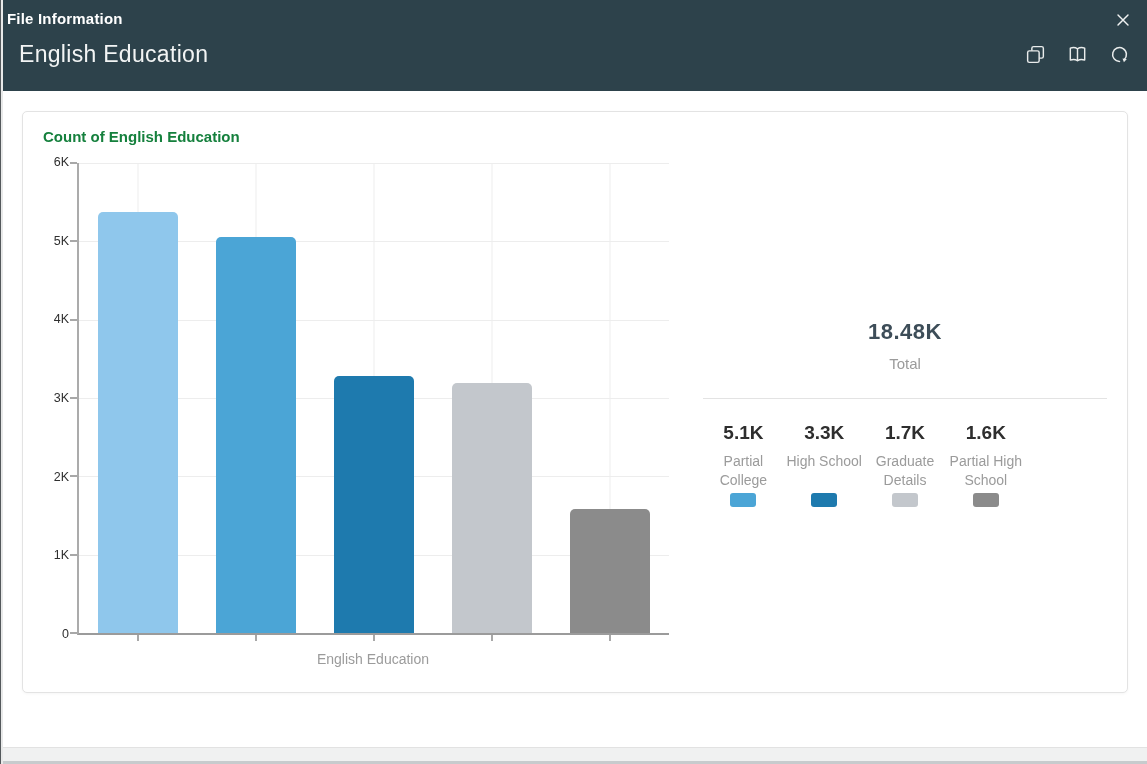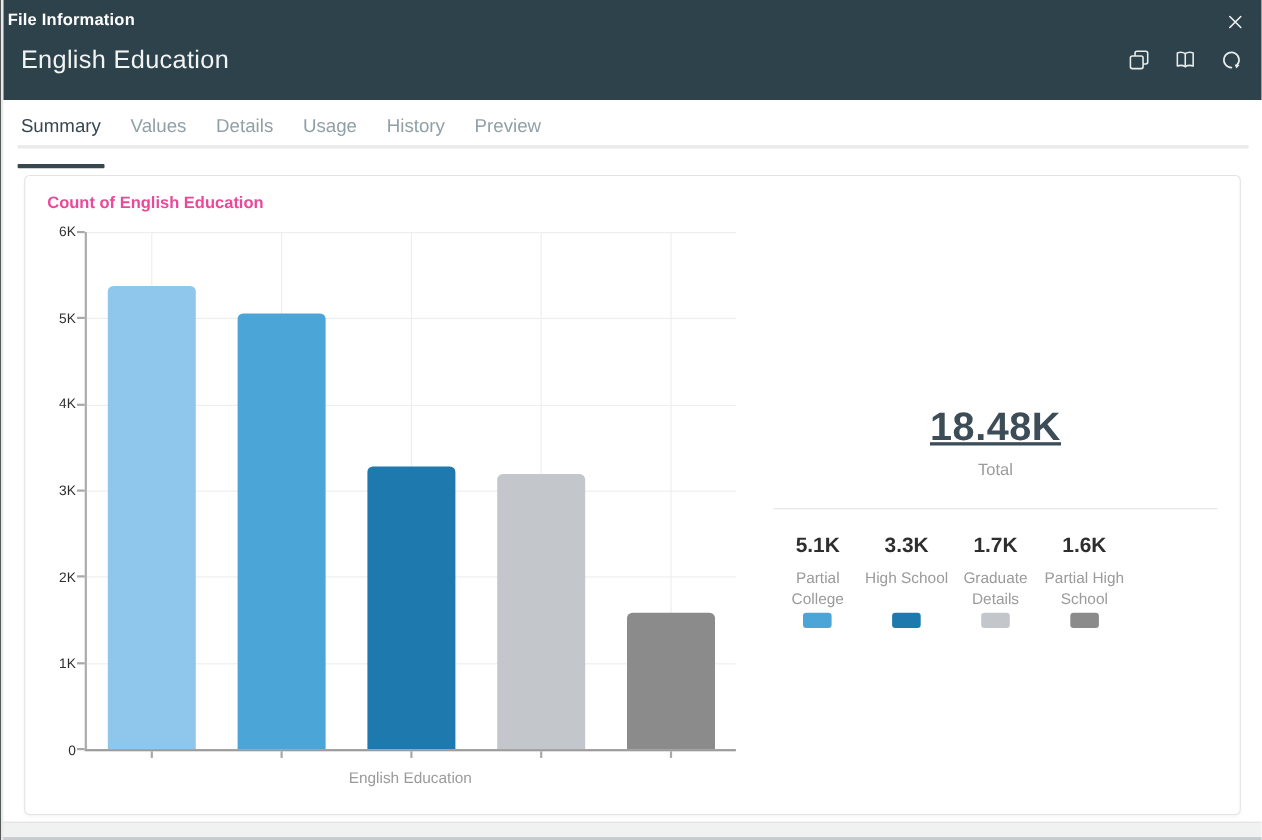--- a/index.html
+++ b/index.html
@@ -39,42 +39,42 @@
     content:""; position:absolute; left:-3px; right:-3px; bottom:-14px; height:4px;
     background:#37474f; z-index:2; border-radius:1px;
   }
 
   
   .card {
     margin:20px 19px 0 19px; height:582px; background:#fff;
     border:1px solid #e3e3e3; border-radius:5px; padding:16px 20px;
     box-shadow:0 1px 3px rgba(0,0,0,0.04); overflow:hidden;
   }
-  .chart-title { font-size:15px; font-weight:bold; color:#ec4899; }
+  .chart-title { font-size:15px; font-weight:bold; color:#15803d; }
   .card-body { display:flex; margin-top:18px; }
 
   
   .chart-block { width:640px; }
   .plot-row { display:flex; }
   .yaxis { position:relative; width:34px; height:472px; }
   .ylab { position:absolute; right:8px; transform:translateY(-55%); font-size:12.5px; color:#2f2f2f; }
   .plot {
     position:relative; width:592px; height:472px;
     border-left:2px solid #ababab; border-bottom:2px solid #9b9b9b;
   }
   .hgrid { position:absolute; left:0; right:0; height:1px; background:#ededed; }
   .vgrid { position:absolute; top:0; bottom:0; width:1px; background:#ededed; transform:translateX(-0.5px); }
   .ytickmark { position:absolute; left:-9px; width:7px; height:2px; background:#a8a8a8; transform:translateY(-1px); }
   .xtickmark { position:absolute; top:100%; margin-top:2px; width:2px; height:6px; background:#a8a8a8; transform:translateX(-1px); }
   .bar { position:absolute; bottom:0; width:80px; transform:translateX(-50%); border-radius:5px 5px 0 0; }
   .xlabel { margin:16px 0 0 34px; width:592px; text-align:center; font-size:14px; color:#9b9b9b; }
 
   
   .stats { flex:1; padding-left:20px; }
-  .total-value { margin-top:156px; text-align:center; font-size:36px; font-weight:bold; color:#3d4d58; letter-spacing:0.5px;text-decoration:underline; }
+  .total-value { margin-top:156px; text-align:center; font-size:22px; font-weight:bold; color:#3d4d58; letter-spacing:0.5px; }
   .total-label { margin-top:10px; text-align:center; font-size:15px; color:#9b9b9b; }
   .stats-divider { border:none; border-top:1px solid #e3e3e3; margin:26px 0 0 0; }
   .legend { display:flex; margin-top:23px; }
   .legend-item { width:20%; display:flex; flex-direction:column; align-items:center; }
   .legend-value { font-size:19px; font-weight:bold; color:#2e2e2e; }
   .legend-label { margin-top:8px; height:40px; font-size:14px; line-height:1.35; color:#9b9b9b; text-align:center; }
   .legend-swatch { width:26px; height:14px; border-radius:3px; margin-top:1px; }
 </style>
 </head>
 <body>
@@ -111,28 +111,20 @@
         <button aria-label="Refresh">
           <svg width="23" height="23" viewBox="0 0 24 24" fill="none" stroke="#e9ecec" stroke-width="1.6" stroke-linecap="round">
             <path d="M12 19.2 A7.2 7.2 0 1 1 16.95 17.25"></path>
             <path d="M15.1 16.3 L19.7 16.7 L16.6 20.1 Z" fill="#e9ecec" stroke="none"></path>
           </svg>
         </button>
       </div>
     </div>
   </header>
 
-  <nav class="tabs">
-    <span class="tab active">Summary</span>
-    <span class="tab">Values</span>
-    <span class="tab">Details</span>
-    <span class="tab">Usage</span>
-    <span class="tab">History</span>
-    <span class="tab">Preview</span>
-  </nav>
 
   <main>
     <section class="card">
       <h2 class="chart-title">Count of English Education</h2>
       <div class="card-body">
 
         <div class="chart-block">
           <div class="plot-row">
             <div class="yaxis" id="yaxis">
                 <div class="ylab" style="top: 100%;">0</div>

